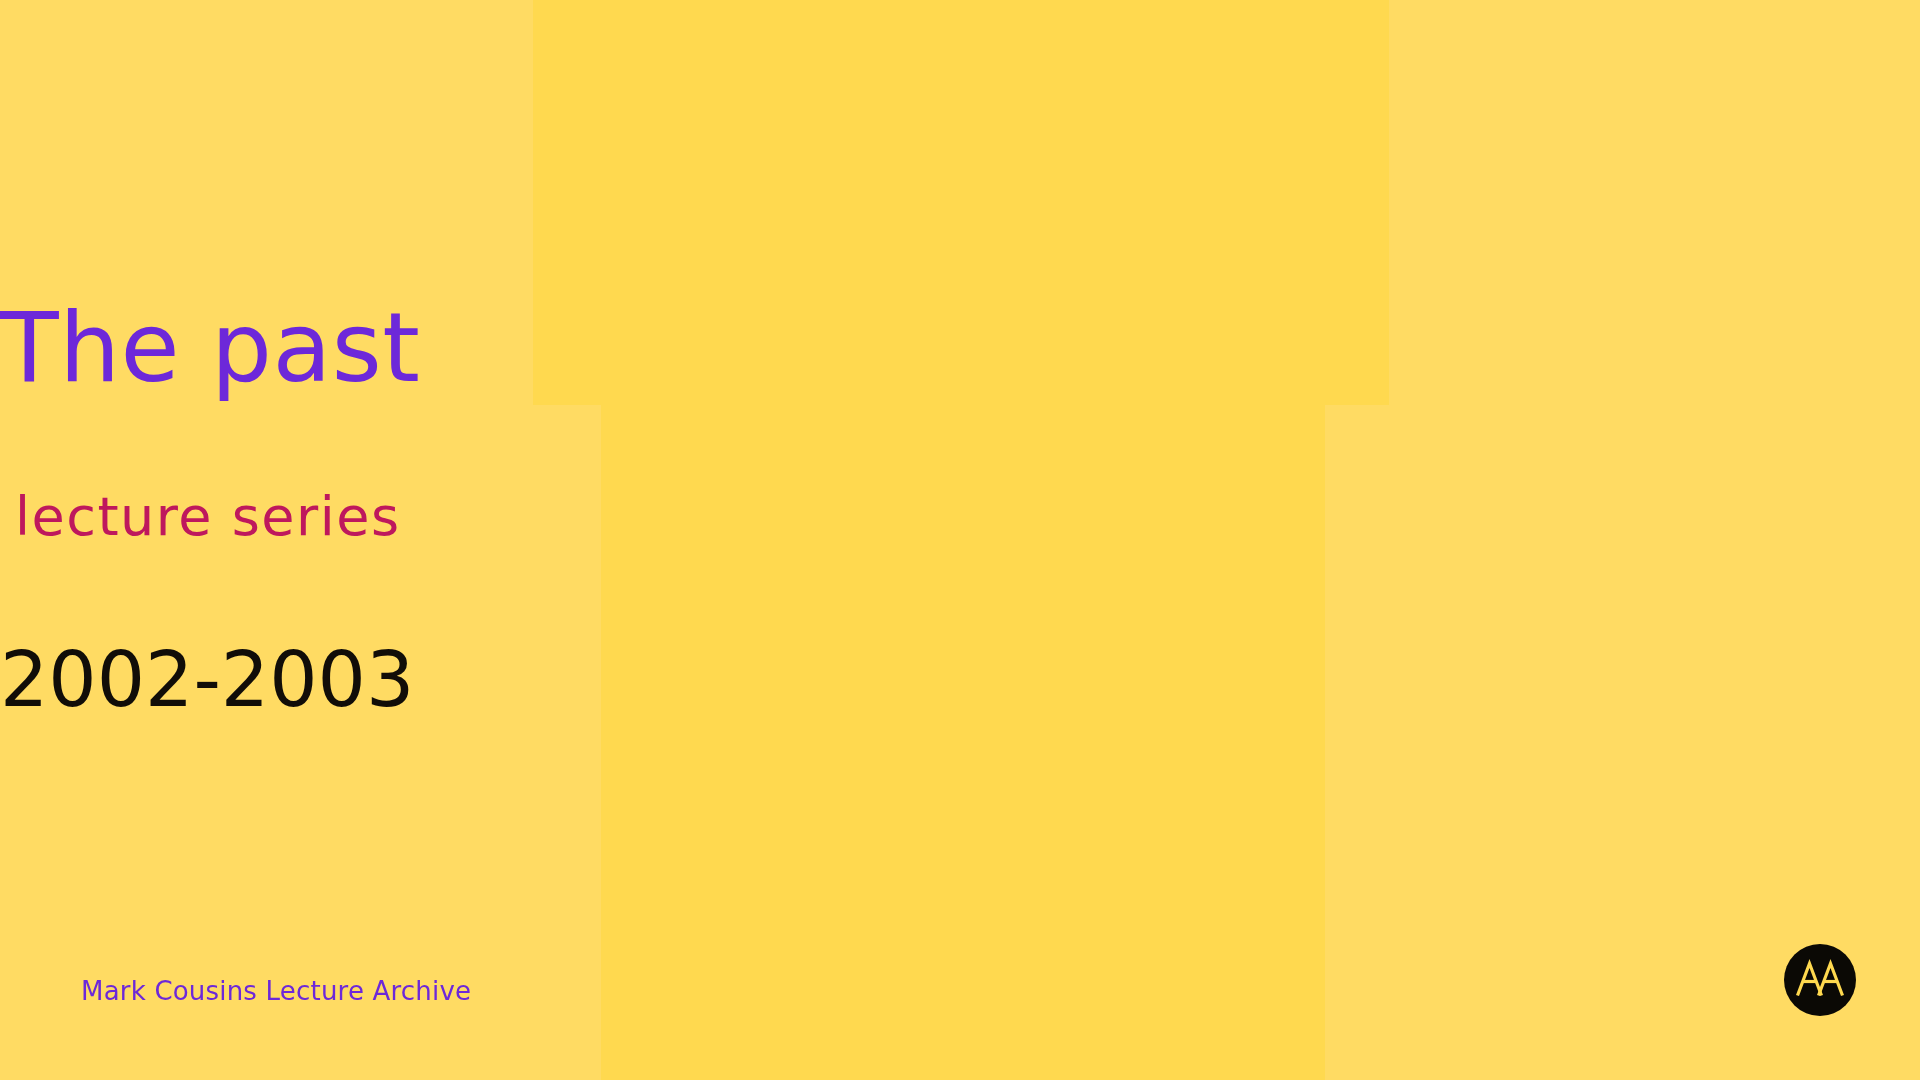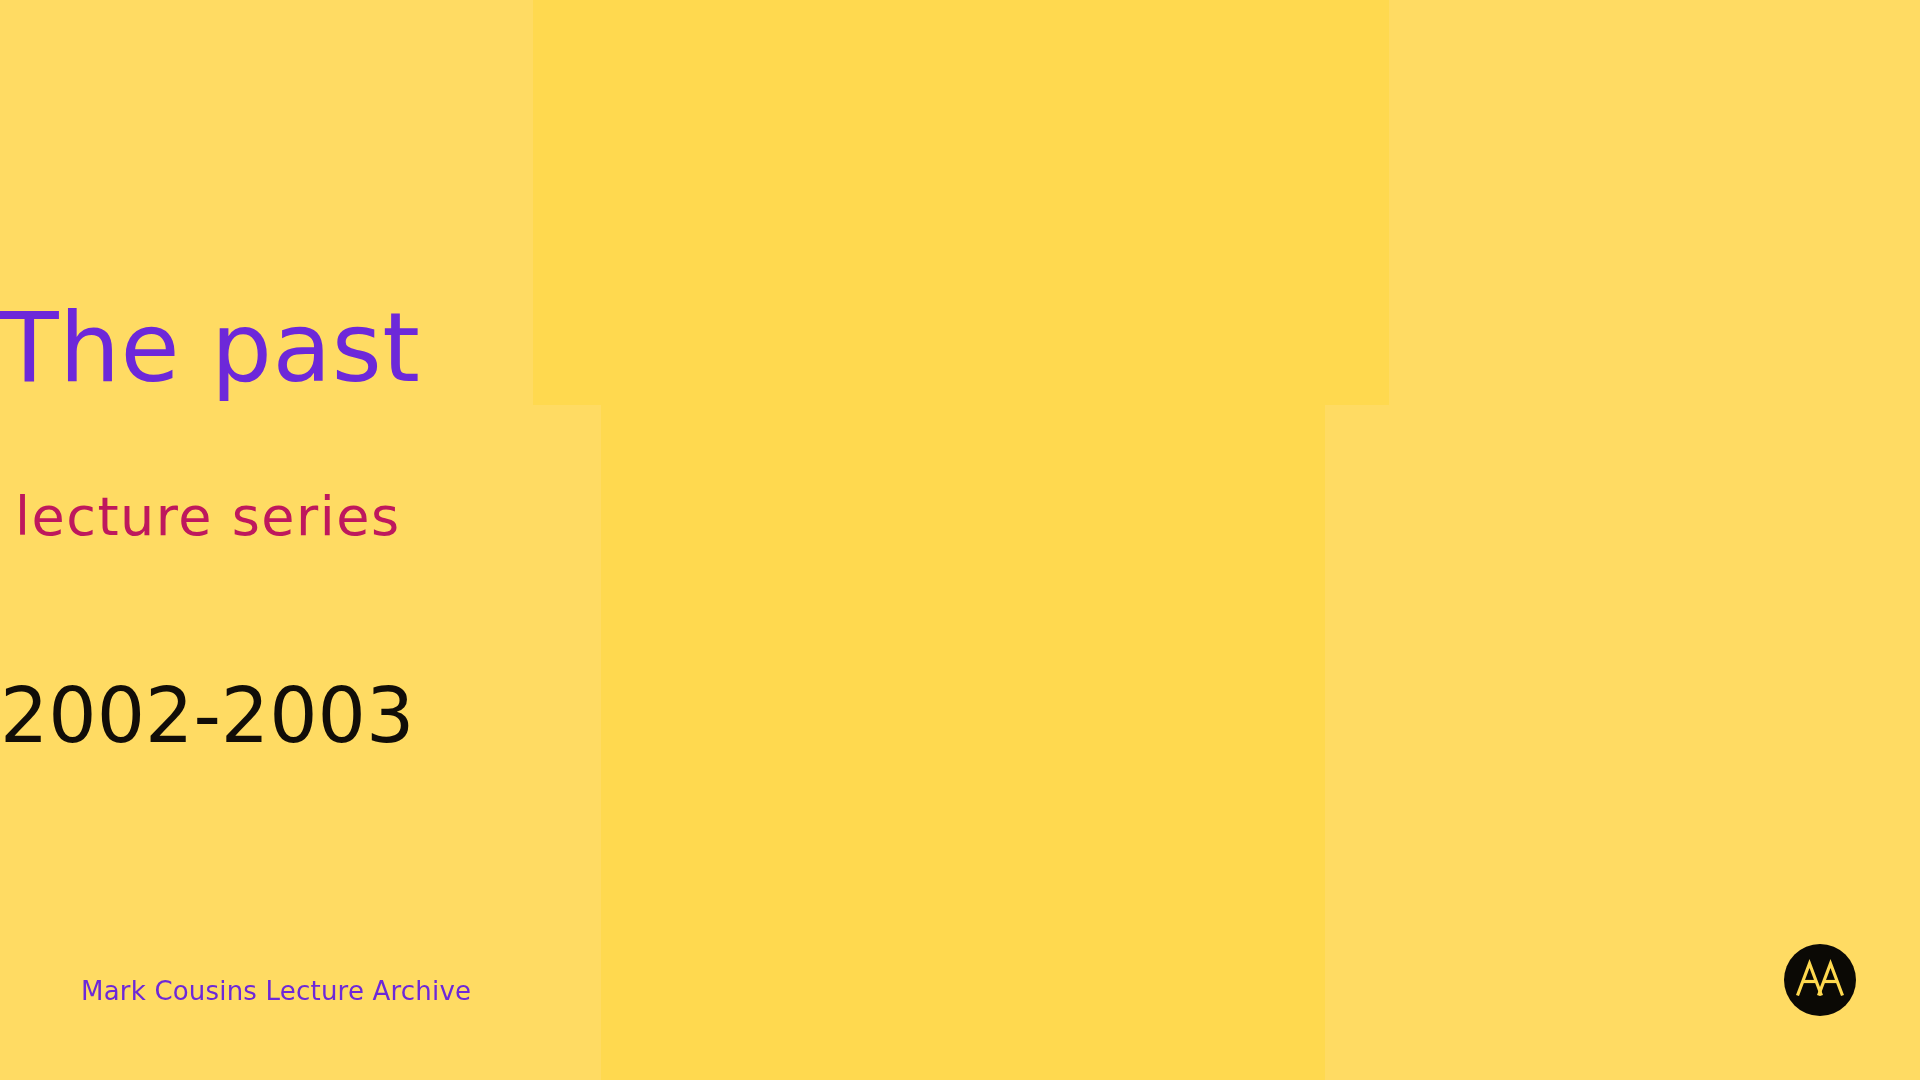--- a/index.html
+++ b/index.html
@@ -90,21 +90,20 @@
     left: 0;
     top: 638px;
     width: 1920px;
     font-family: "DejaVu Sans", sans-serif;
     font-size: 76px;
     font-weight: 400;
     color: #110d08;
     letter-spacing: 0px;
     line-height: 1.1;
     white-space: nowrap;
-    margin-top: 36px;
   }
 
   .archive-label {
     position: absolute;
     left: 81px;
     top: 976px;
     font-family: "DejaVu Sans", sans-serif;
     font-size: 26px;
     font-weight: 400;
     color: #1a140b;

